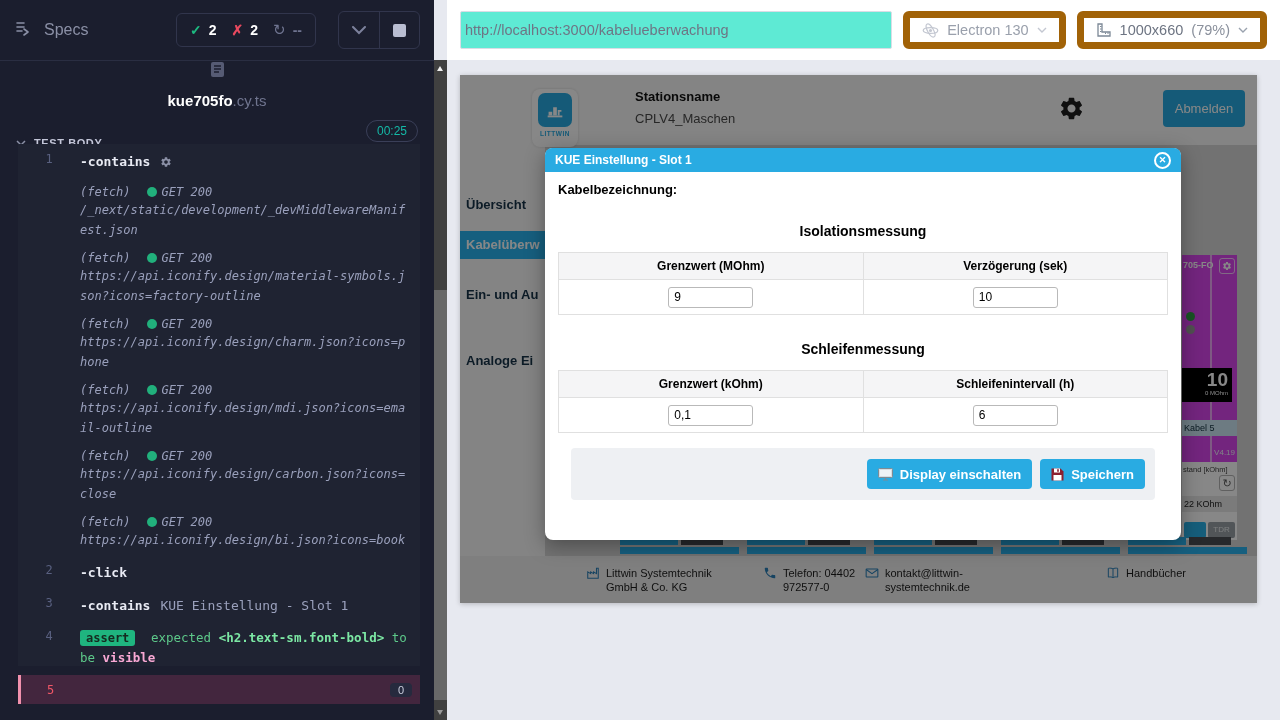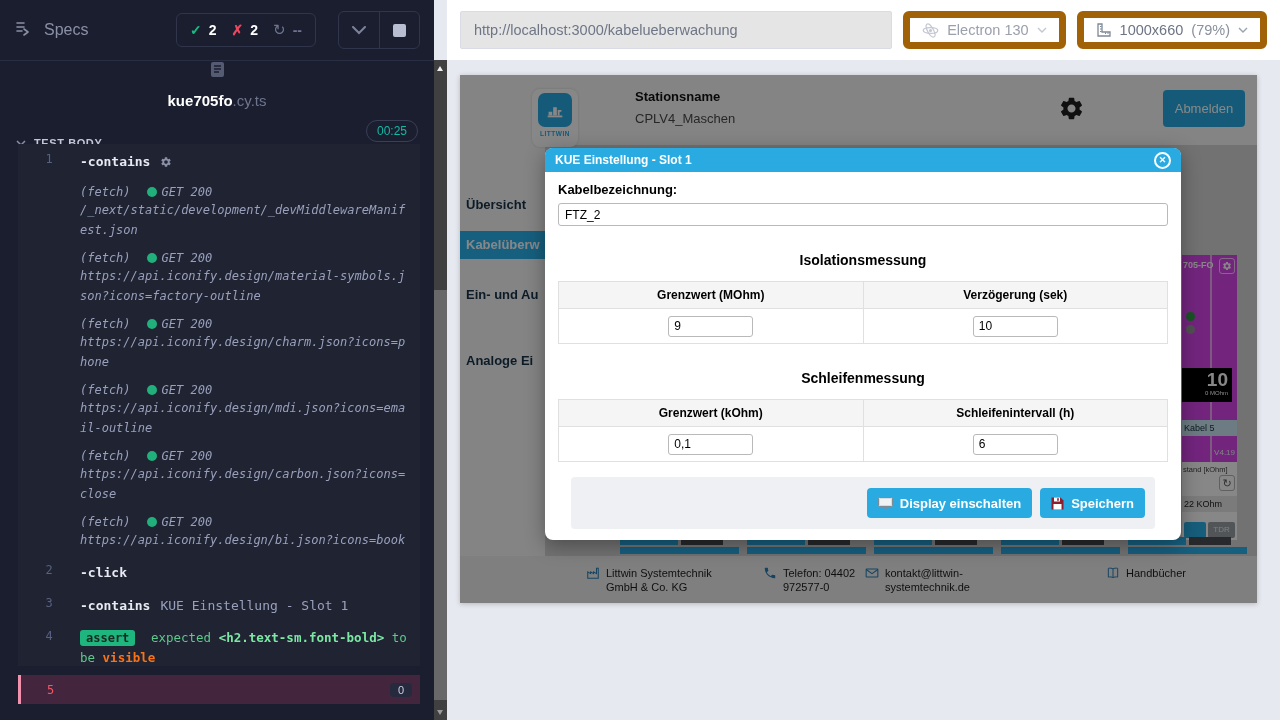--- a/index.html
+++ b/index.html
@@ -42,21 +42,21 @@
   .fetch-line1 { color:#9aa0bc; font-style:italic; font-size:12px; display:flex; align-items:center; }
   .dot { width:10px; height:10px; border-radius:50%; background:#21b07c;
     display:inline-block; margin:0 5px 0 16px; }
   .fetch-url { color:#9aa0bc; font-style:italic; font-size:12px; line-height:18px;
     word-break:break-all; margin-top:2px; }
   .cmd-detail { color:#9aa0bc; font-size:13px; margin-left:10px; }
   .assert-badge { background:#1fb57f; color:#152a20; font-weight:bold; font-size:12px;
     padding:1px 6px; border-radius:3px; margin-right:8px; }
   .assert-text { color:#5dc98a; font-size:12.5px; line-height:20px; }
   .assert-code { color:#7ce8a4; font-weight:bold; }
-  .assert-bold { color:#f97316; font-weight:bold; }
+  .assert-bold { color:#f9a8d4; font-weight:bold; }
   .cmd.error { background:#43263e; border-left:3px solid #f191ad; padding-left:0; }
   .cmd.error .cmd-num { width:59px; color:#f25767; }
   .cmd.error .cmd-name { color:#f25767; }
   .err-x { color:#f25767; font-weight:bold; margin-left:10px; font-size:12px; }
   .err-badge { margin-left:auto; align-self:center; background:#262a3e; border-radius:4px;
     padding:1px 8px; color:#c9ccdc; font-size:11px; font-family:"Liberation Sans",sans-serif; }
 
   
   .rscrollbar { position:absolute; left:434px; top:60px; width:13px; height:660px;
     background:#404040; }
@@ -66,21 +66,21 @@
   .rs-thumb { position:absolute; top:230px; left:0; width:13px; height:410px; background:#686868; }
   .rs-down { position:absolute; bottom:5px; left:3px; width:0; height:0;
     border-left:3.5px solid transparent; border-right:3.5px solid transparent;
     border-top:5px solid #9a9a9a; }
 
   
   .main { position:absolute; left:447px; top:0; width:833px; height:720px; background:#e7e9f0; }
   .topbar { position:absolute; left:0; top:0; width:100%; height:60px; background:#fff;
     display:flex; align-items:center; padding:0 13px; gap:11px; }
   .urlbox { flex:1; height:38px; border:1px solid #d9dce5; border-radius:2px;
-    display:flex; align-items:center; padding:0 13px; color:#6e7585; font-size:14.5px; background:#e5e5e5; }
+    display:flex; align-items:center; padding:0 4px; color:#6e7585; font-size:14.5px; background:#5eead4; }
   .selector { height:38px; border:7px solid #a16207; border-radius:6px; display:flex;
     align-items:center; gap:8px; padding:0 12px; color:#9aa0ac; font-size:14.5px; background:#fff; }
   .selector.viewport { color:#6d7482; }
   .sel-zoom { color:#8a909c; }
 
   
   .appbox { position:absolute; left:13px; top:75px; width:797px; height:528px;
     background:#fff; box-shadow:0 1px 5px rgba(0,0,0,.22); }
   .app-header { position:absolute; left:0; top:0; width:100%; height:70px; background:#fafafa; }
   .app-nav { position:absolute; left:0; top:70px; width:85px; bottom:47px;
@@ -489,21 +489,20 @@
 
     <div class="backdrop"></div>
 
     <div class="modal">
       <div class="modal-header">
         <span>KUE Einstellung - Slot 1</span>
         <span class="modal-close">✕</span>
       </div>
       <div class="modal-body">
         <div class="kabel-label">Kabelbezeichnung:</div>
-        <input class="kabel-input" value="FTZ_2" style="">
 
         <div class="msection">Isolationsmessung</div>
         <table class="mtable">
           <tbody>
               <tr>
             <th style="width:50%;">Grenzwert (MOhm)</th>
             <th>Verzögerung (sek)</th>
           </tr>
           <tr>
             <td><input class="cell-input" value="9" style=""></td>

